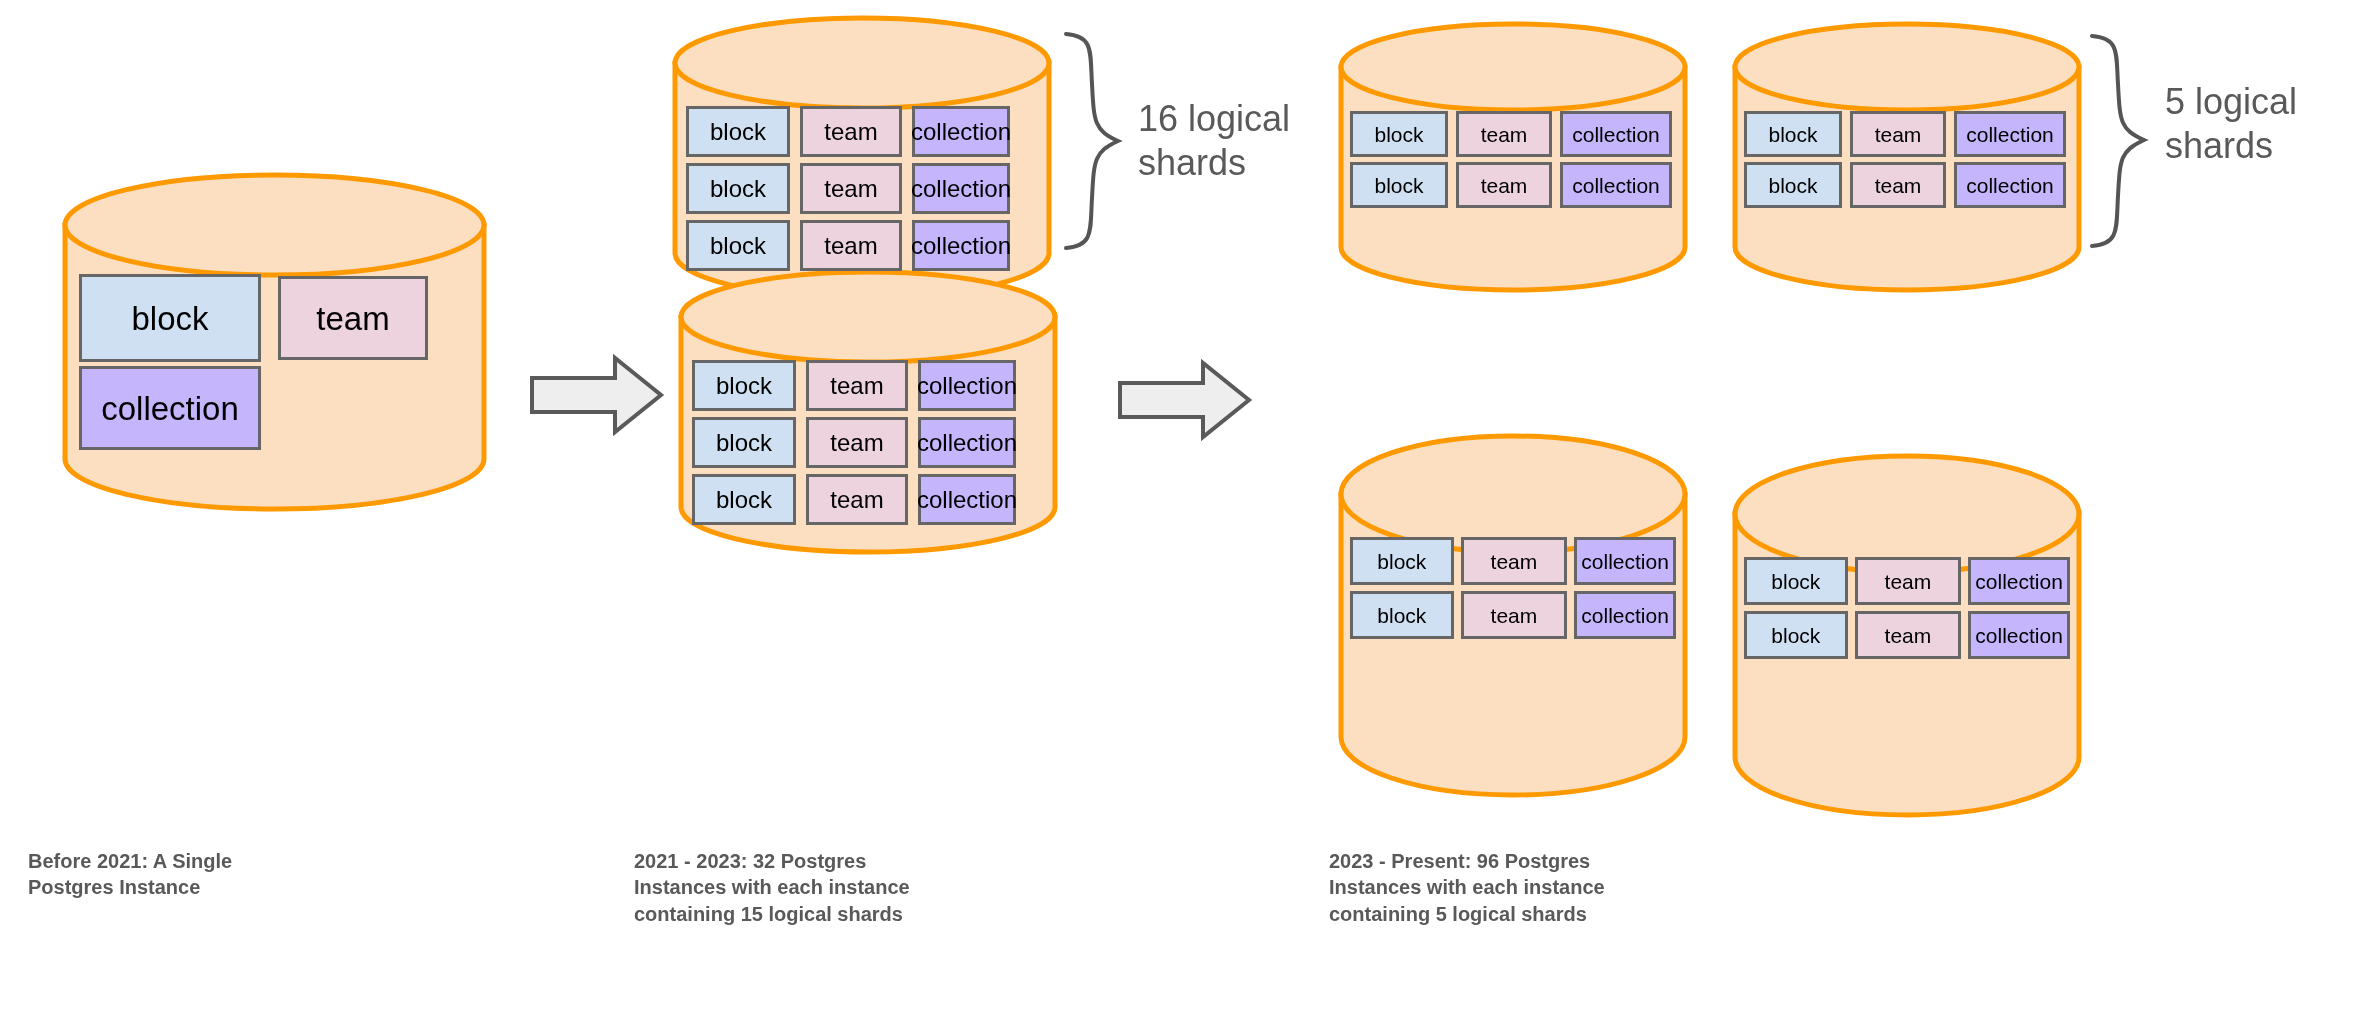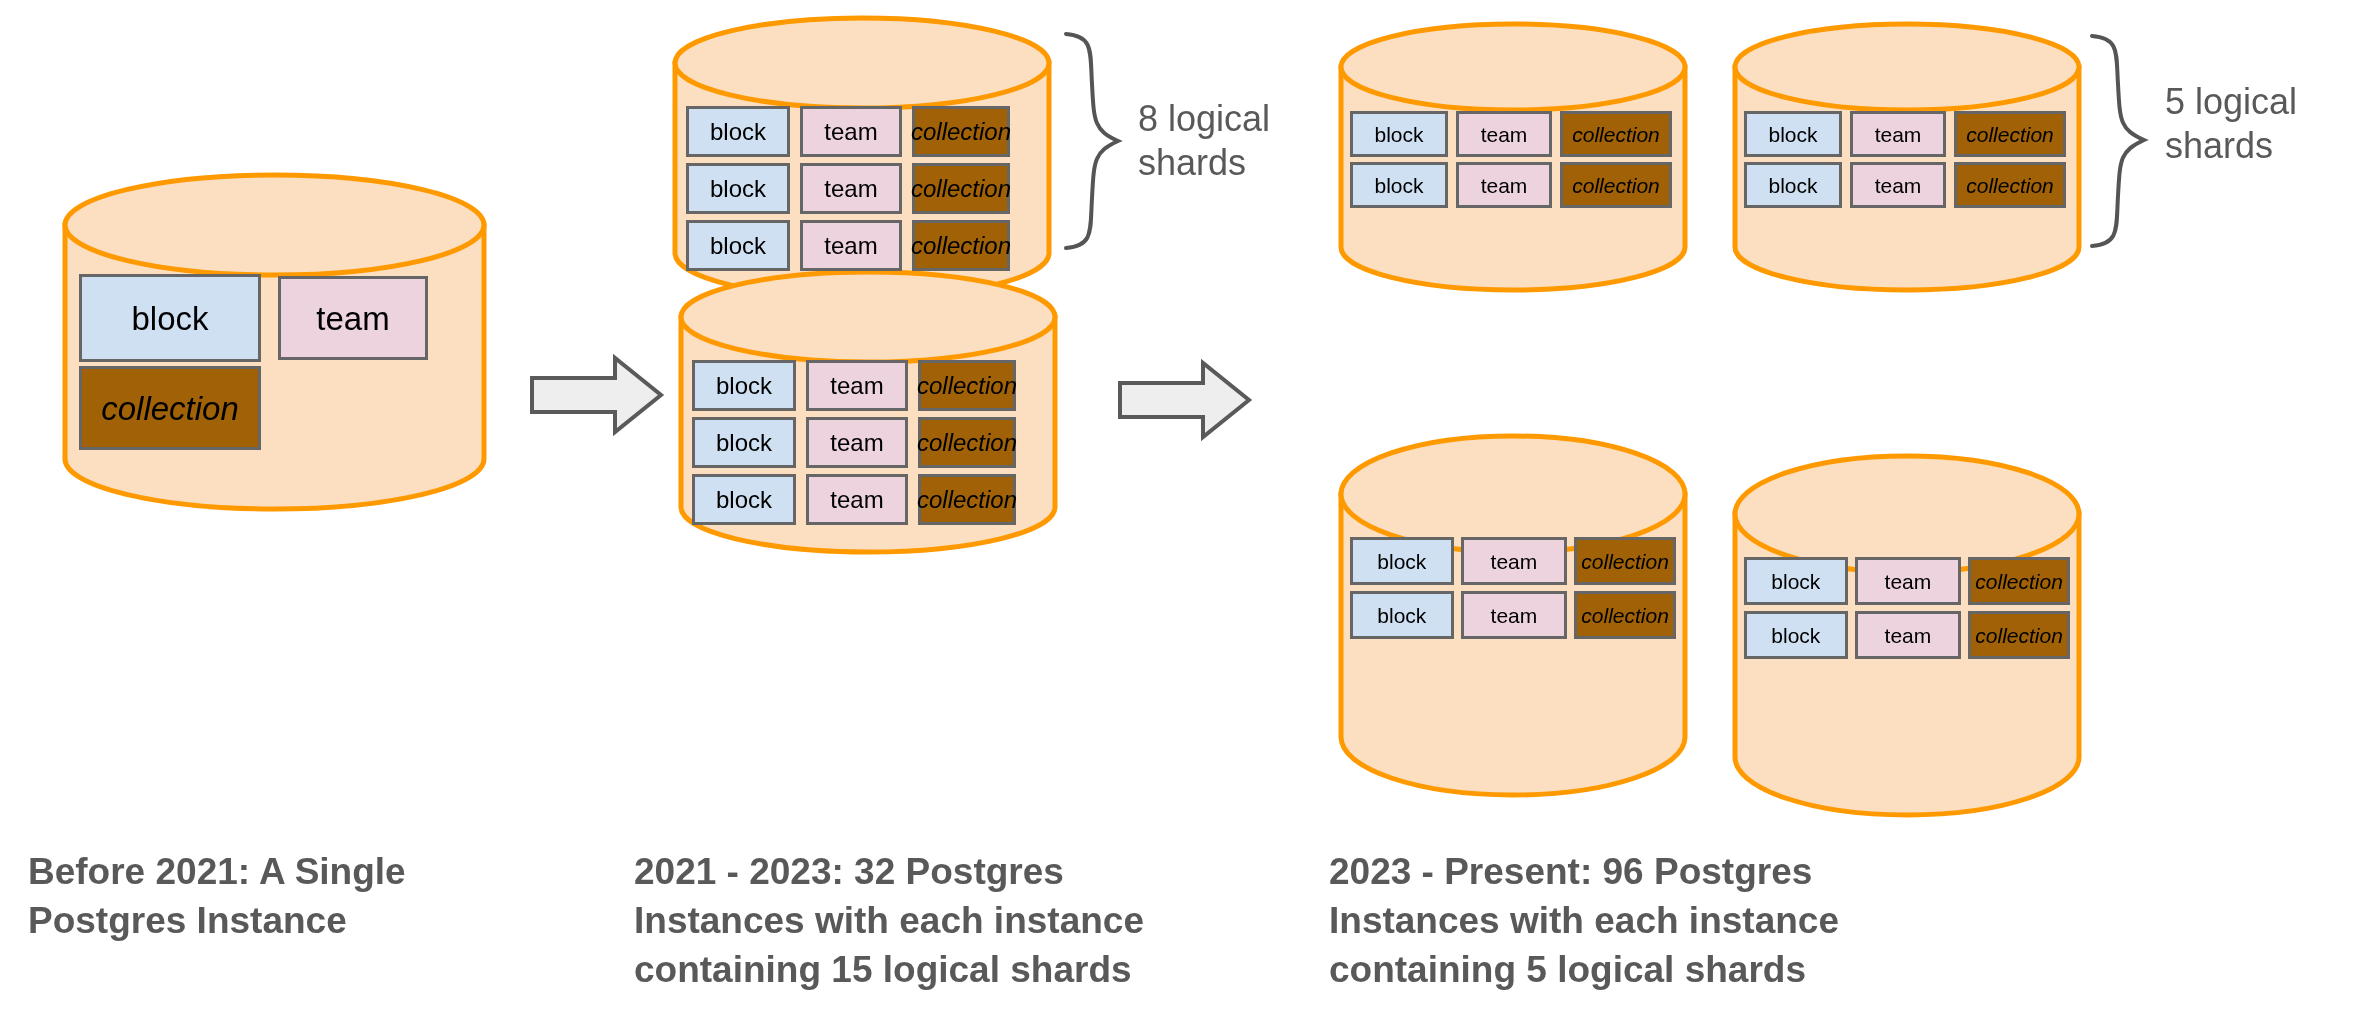--- a/index.html
+++ b/index.html
@@ -48,21 +48,21 @@
     border: 3px solid #666666;
     display: flex;
     align-items: center;
     justify-content: center;
     color: #000000;
     white-space: nowrap;
     line-height: 1;
   }
   .shard.block      { background: #cfe0f3; }
   .shard.team       { background: #ecd3de; }
-  .shard.collection { background: #a16207; font-style: italic; }
+  .shard.collection { background: #c4b5fd; }
 
   
   .big-shard { font-size: 33px; }
   .mid-shard { font-size: 24px; }
   .sm-shard  { font-size: 21px; }
 
   
   .arrow { position: absolute; }
 
   
@@ -73,21 +73,21 @@
     font-size: 36px;
     line-height: 1.22;
     white-space: pre-line;
   }
 
   
   .caption {
     position: absolute;
     color: #595959;
     font-weight: bold;
-    font-size: 37px;
+    font-size: 20px;
     line-height: 1.32;
     white-space: pre-line;
   }
 </style>
 </head>
 <body>
 
 <div id="stage">
 
   <div class="panel" style="left:0px; top:0px; width:560px; height:1018px;">
@@ -179,21 +179,21 @@
           <div class="shard collection mid-shard" style="width:98px;height:51px;">collection</div>
         </div>
       </div>
     </div>
 
     <div class="brace" style="left:440px; top:30px; width:70px; height:222px;">
       <svg viewBox="0 0 70 222" width="70" height="222">
         <path d="M6,4 C34,6 30,22 32,54 C34,92 34,100 58,111 C34,122 34,130 32,168 C30,200 34,216 6,218" fill="none" stroke="#555555" stroke-width="4" stroke-linecap="round"></path>
       </svg>
     </div>
-    <div class="brace-label" style="left:518px; top:97px; width:200px;">8 logical
+    <div class="brace-label" style="left:518px; top:97px; width:200px;">16 logical
 shards</div>
 
     <div class="caption" style="left:14px; top:848px; width:560px;">2021 - 2023: 32 Postgres
 Instances with each instance
 containing 15 logical shards</div>
   </div>
 
   <div class="arrow" style="left:1115px; top:355px; width:140px; height:90px;">
     <svg viewBox="0 0 140 90" width="140" height="90">
       <path d="M5,28 L88,28 L88,8 L134,45 L88,82 L88,62 L5,62 Z" fill="#eeeeee" stroke="#5a5a5a" stroke-width="4" stroke-linejoin="miter"></path>

